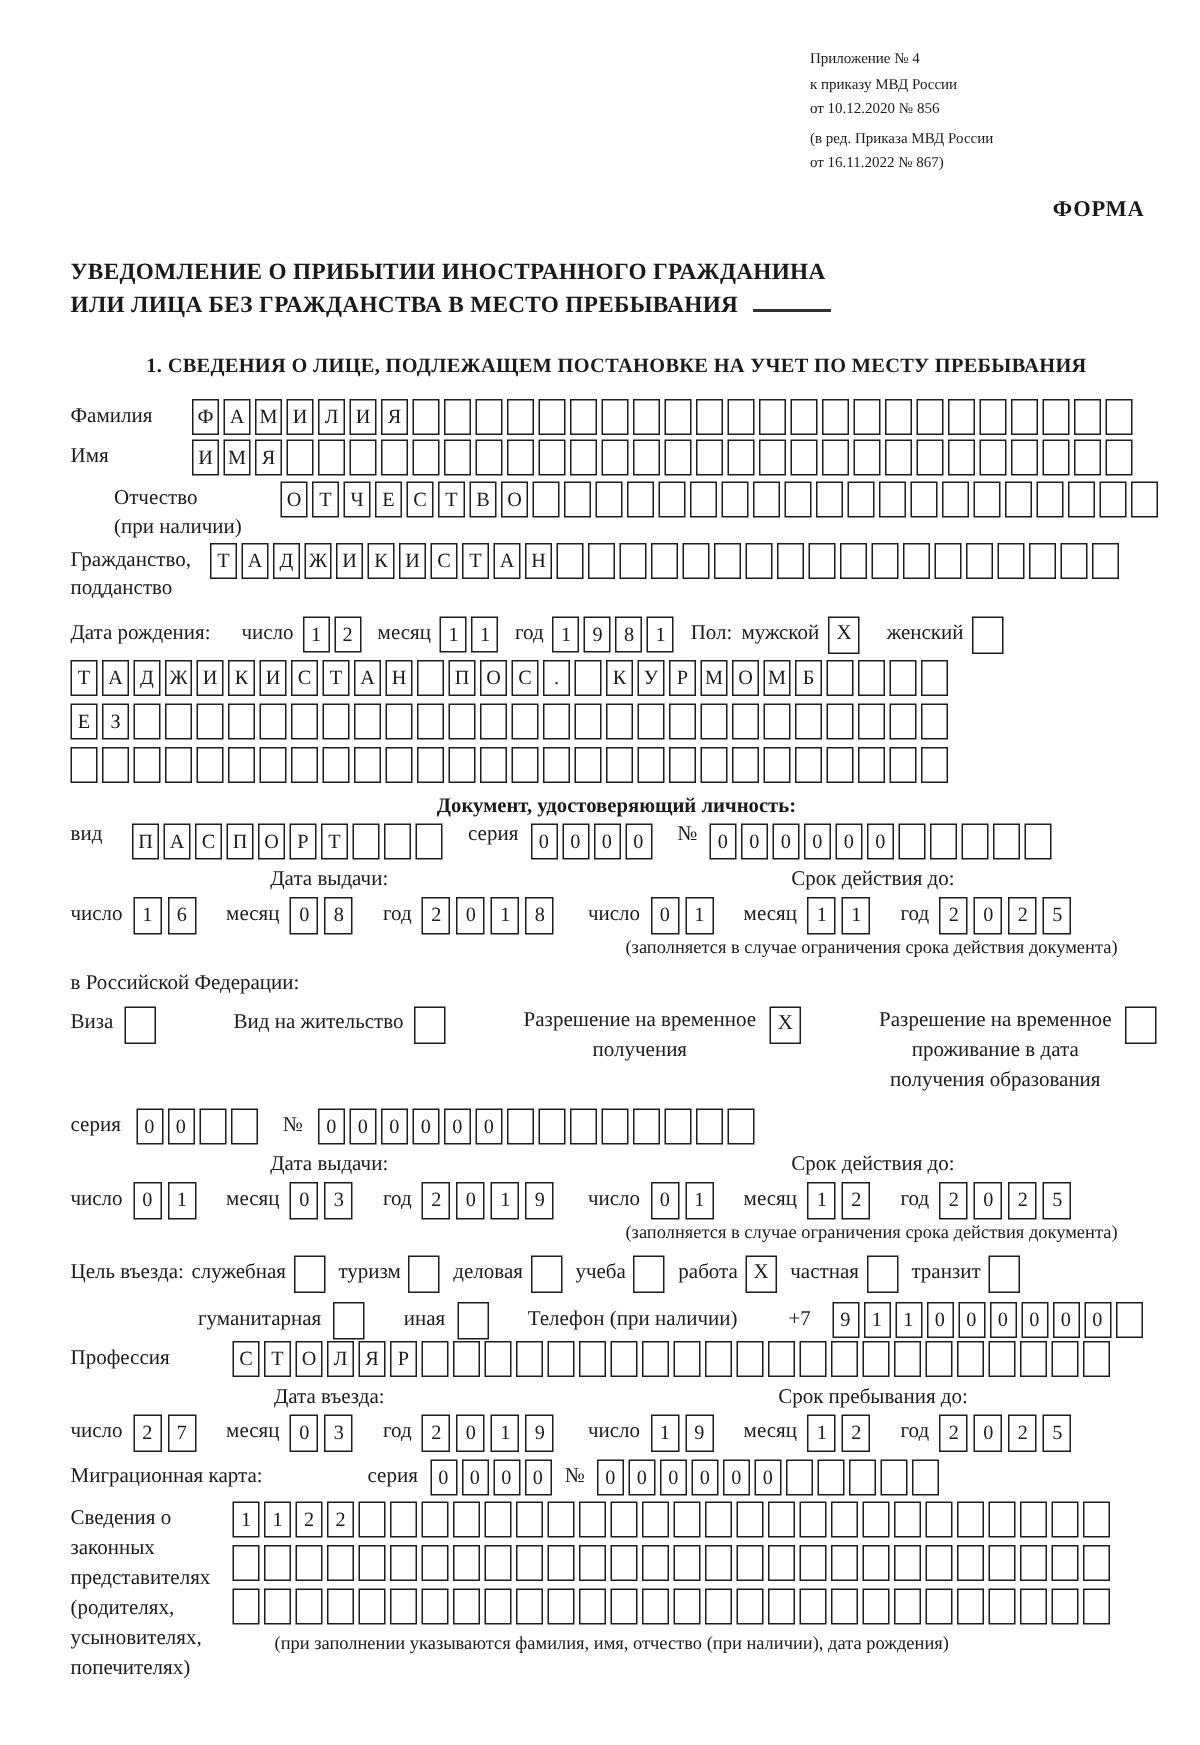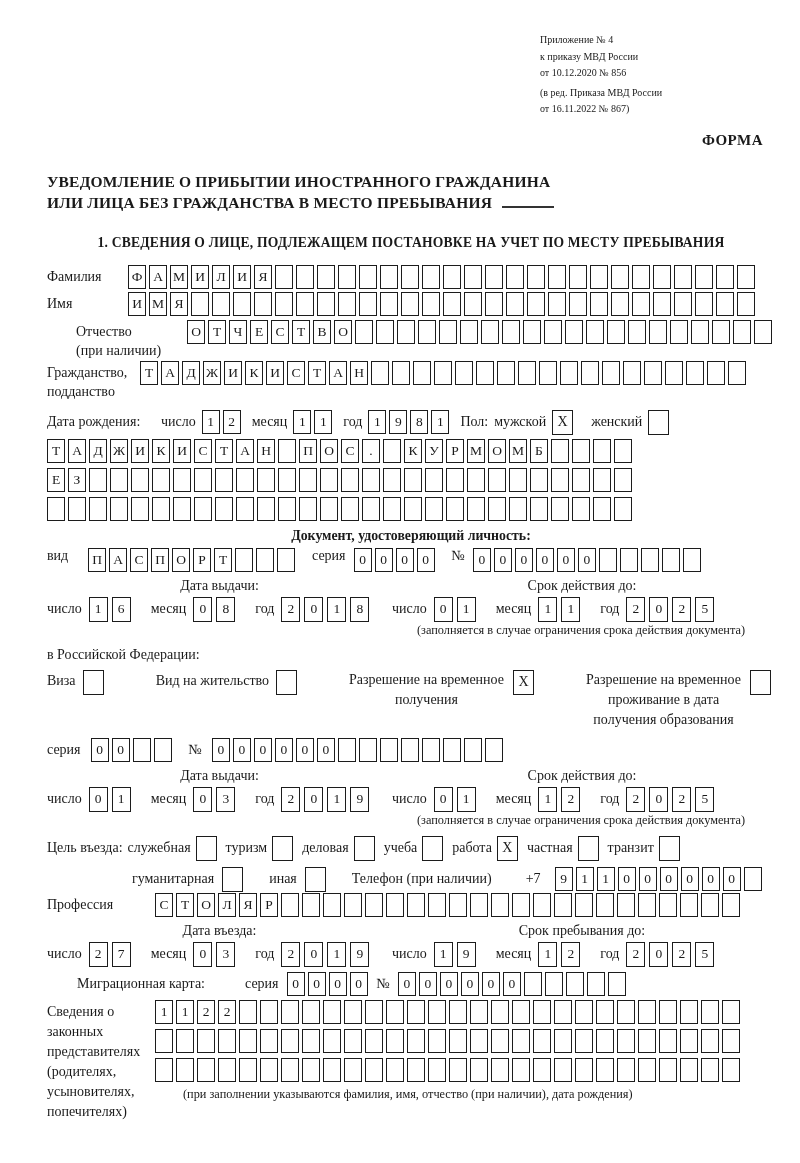--- a/index.html
+++ b/index.html
@@ -60,21 +60,21 @@
   .r-series2 .t{margin-right:10px;}
   .r-series2 .gap{width:14px;}
   .purpose{display:flex;align-items:center;margin-top:8px;flex-wrap:nowrap;}
   .purpose .t{margin:0 5px 0 9px;text-align:right;}
   .purpose .t.first{margin-left:0;}
   .purpose2{display:flex;align-items:center;margin-top:6px;margin-left:85px;}
   .purpose2 .t{margin-right:8px;}
   .purpose2 .sp{width:26px;}
   .purpose2 .cells{margin-left:6px;}
   .r-prof{margin-top:1px;}
-  .r-migr{display:flex;align-items:center;margin-top:5px;text-align:right;}
+  .r-migr{display:flex;align-items:center;margin-top:5px;}
   .r-migr .t{margin-right:8px;}
   .guardians{display:flex;margin-top:4px;}
   .g-label{flex:none;width:108px;line-height:20px;padding-top:2px;}
   .g-rows .cells{margin-bottom:5px;}
   .g-note{font-size:12.3px;margin-top:3px;margin-left:28px;}
 </style>
 </head>
 <body>
 
 <div class="page">

